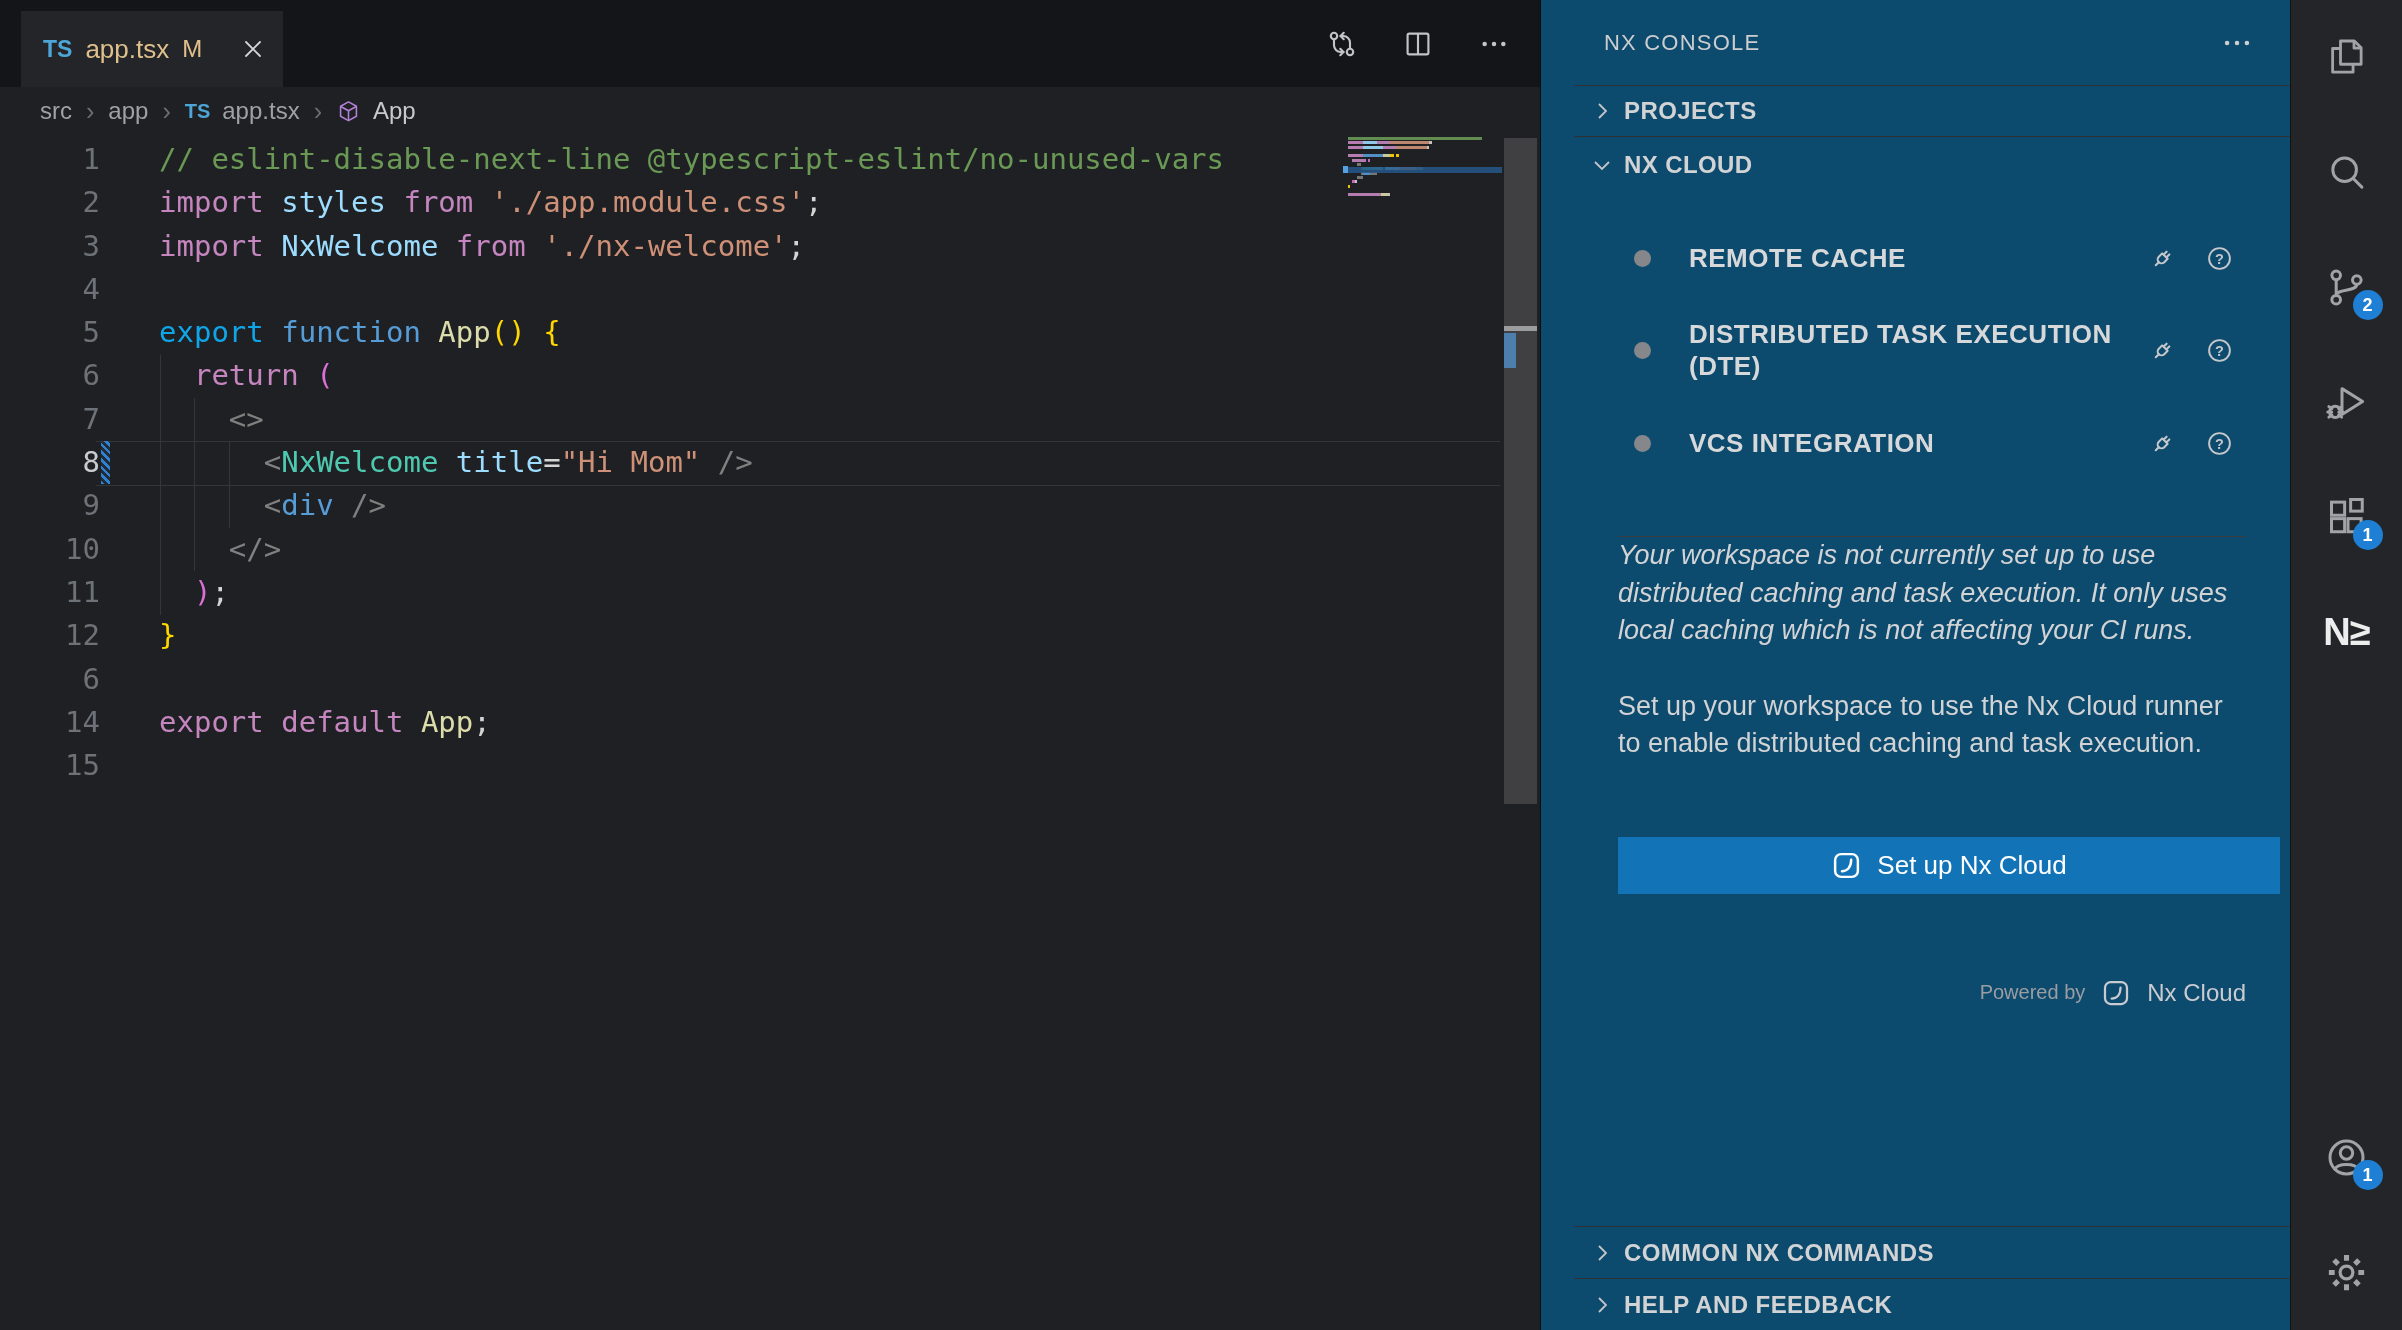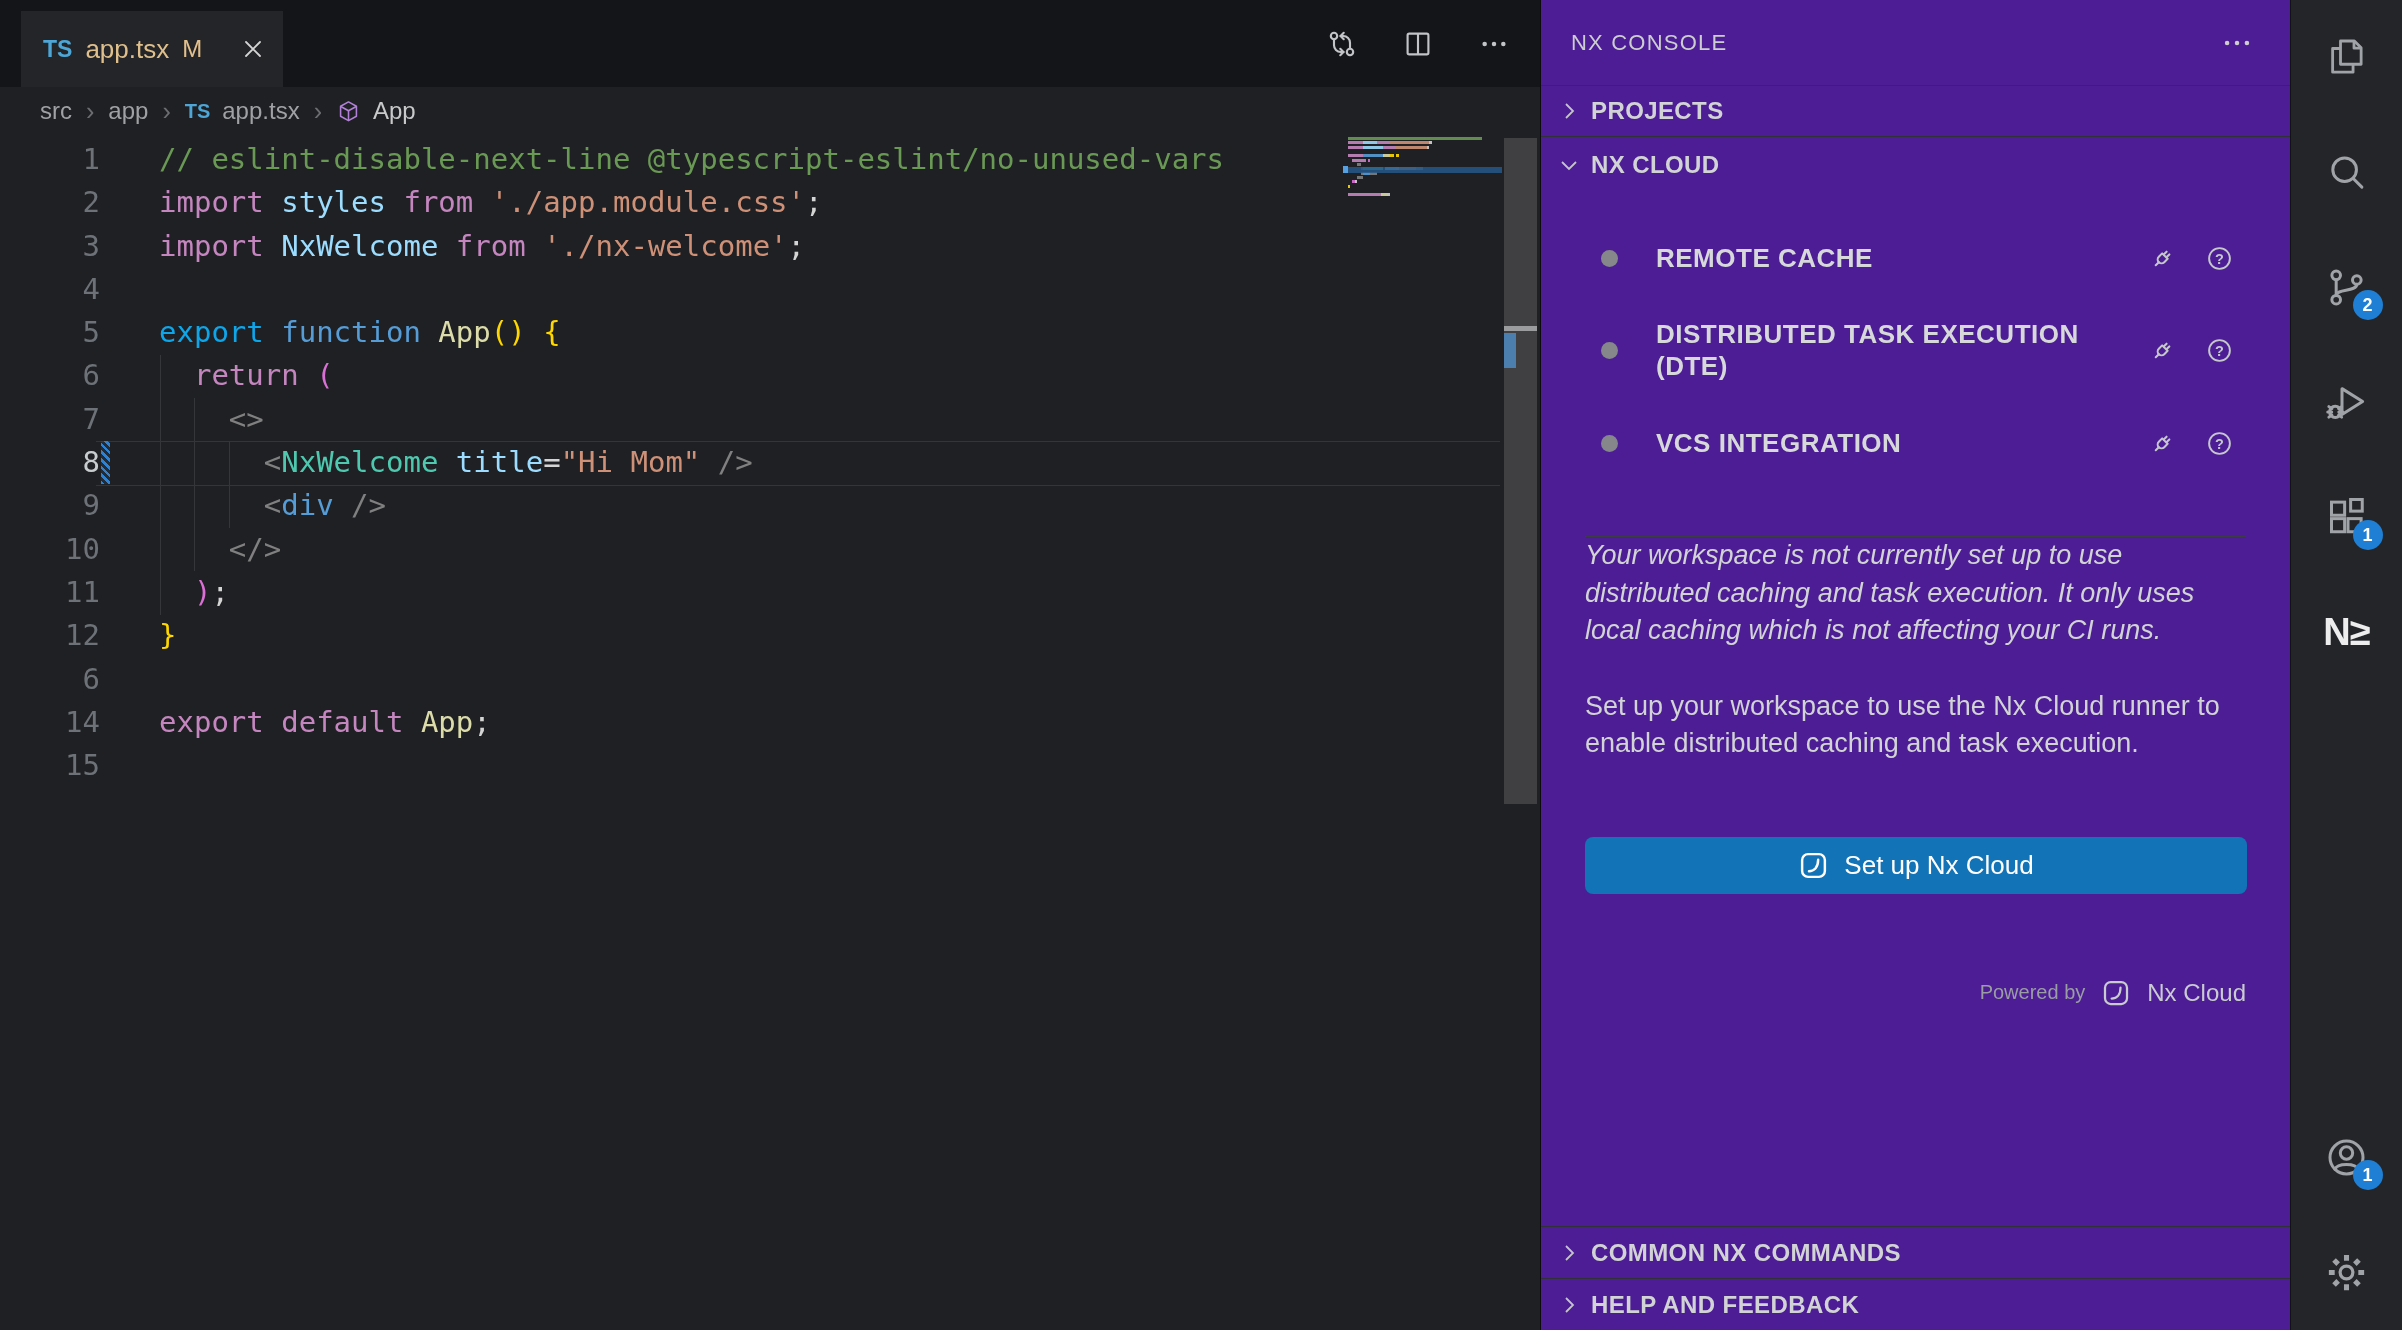--- a/index.html
+++ b/index.html
@@ -41,21 +41,21 @@
   .mseg{height:3px;flex:none;opacity:.9;}
   .mini-hl{position:absolute;left:-5px;right:-2px;top:29.9px;height:5.8px;background:rgba(38,88,138,0.85);}
   .mini-hl-marker{position:absolute;left:-5px;top:29.3px;width:5px;height:7px;background:#55a1e2;}
 
   .vscroll{position:absolute;top:0;right:3px;width:33px;bottom:0;z-index:4;}
   .vslider{position:absolute;top:3px;left:0;right:0;height:666px;background:rgba(125,127,130,0.35);}
   .ov-cursor{position:absolute;top:191px;left:0;right:0;height:5px;background:#9a9c9e;}
   .ov-mod{position:absolute;top:198px;left:0;width:12px;height:35px;background:#4c7fae;}
 
   
-  .sidebar{width:750px;flex:none;background:#4c1d95;border-left:1px solid #0c0c0e;box-sizing:border-box;display:flex;flex-direction:column;color:#d0d1d3;}
+  .sidebar{width:750px;flex:none;background:#0c4a6e;border-left:1px solid #0c0c0e;box-sizing:border-box;display:flex;flex-direction:column;color:#d0d1d3;padding-left:33px;}
   .side-title{height:85px;flex:none;display:flex;align-items:center;padding:0 36px 0 30px;}
   .side-title-label{font-size:22px;letter-spacing:1.2px;color:#cccdcf;}
   .side-more{margin-left:auto;width:34px;height:34px;color:#cfcfcf;}
   .sec-row{flex:none;border-top:1px solid #303137;display:flex;align-items:center;padding-left:16px;gap:10px;}
   .sec-row .chev{width:24px;height:24px;color:#c4c5c8;flex:none;}
   .sec-label{font-weight:bold;font-size:24px;letter-spacing:.4px;color:#d2d3d5;}
   .row-projects{height:50px;}
   .row-nxcloud{height:55px;}
 
   .nxcloud-body{flex:none;}
@@ -64,21 +64,21 @@
   .feat.h88{min-height:88px;} .feat.h90{min-height:90px;justify-content:space-between;} .feat.h96{min-height:96px;}
   .feat-bullet{width:17px;height:17px;border-radius:50%;background:#85878a;margin-left:60px;flex:none;}
   .feat-label{margin-left:38px;flex:1;font-weight:bold;font-size:26px;line-height:32px;letter-spacing:.5px;color:#d7d8da;}
   .feat-icons{display:flex;gap:28px;margin-left:12px;color:#c5c7ca;flex:none;}
   .ficon{width:29px;height:29px;}
 
   .divider{border-top:1px solid #3c3d42;margin:48px 44px 0 44px;}
   .desc{margin:0 44px;max-width:645px;font-size:27px;line-height:37.6px;color:#d2d3d5;}
   .desc1{font-style:italic;} .desc2{margin-top:38px;}
 
-  .setup-btn{margin:74px 44px 0 44px;height:57px;background:#1273b7;border:none;border-radius:8px;display:flex;align-items:center;justify-content:center;gap:15px;color:#ffffff;font-size:26px;font-family:"Liberation Sans",sans-serif;cursor:pointer;width:662px;box-sizing:border-box;}
+  .setup-btn{margin:74px 44px 0 44px;height:57px;background:#1273b7;border:none;border-radius:0;display:flex;align-items:center;justify-content:center;gap:15px;color:#ffffff;font-size:26px;font-family:"Liberation Sans",sans-serif;cursor:pointer;width:662px;box-sizing:border-box;}
   .btn-logo{width:31px;height:31px;color:#fff;}
 
   .powered{margin:84px 44px 0 0;display:flex;align-items:center;justify-content:flex-end;gap:16px;}
   .powered-label{font-size:20px;color:#9a9da2;}
   .powered-logo{width:30px;height:30px;color:#c9cbd0;}
   .powered-brand{font-size:24px;color:#c9cbd0;}
 
   .bottom-secs{margin-top:auto;}
   .bottom-secs .sec-row{height:51px;}
 

